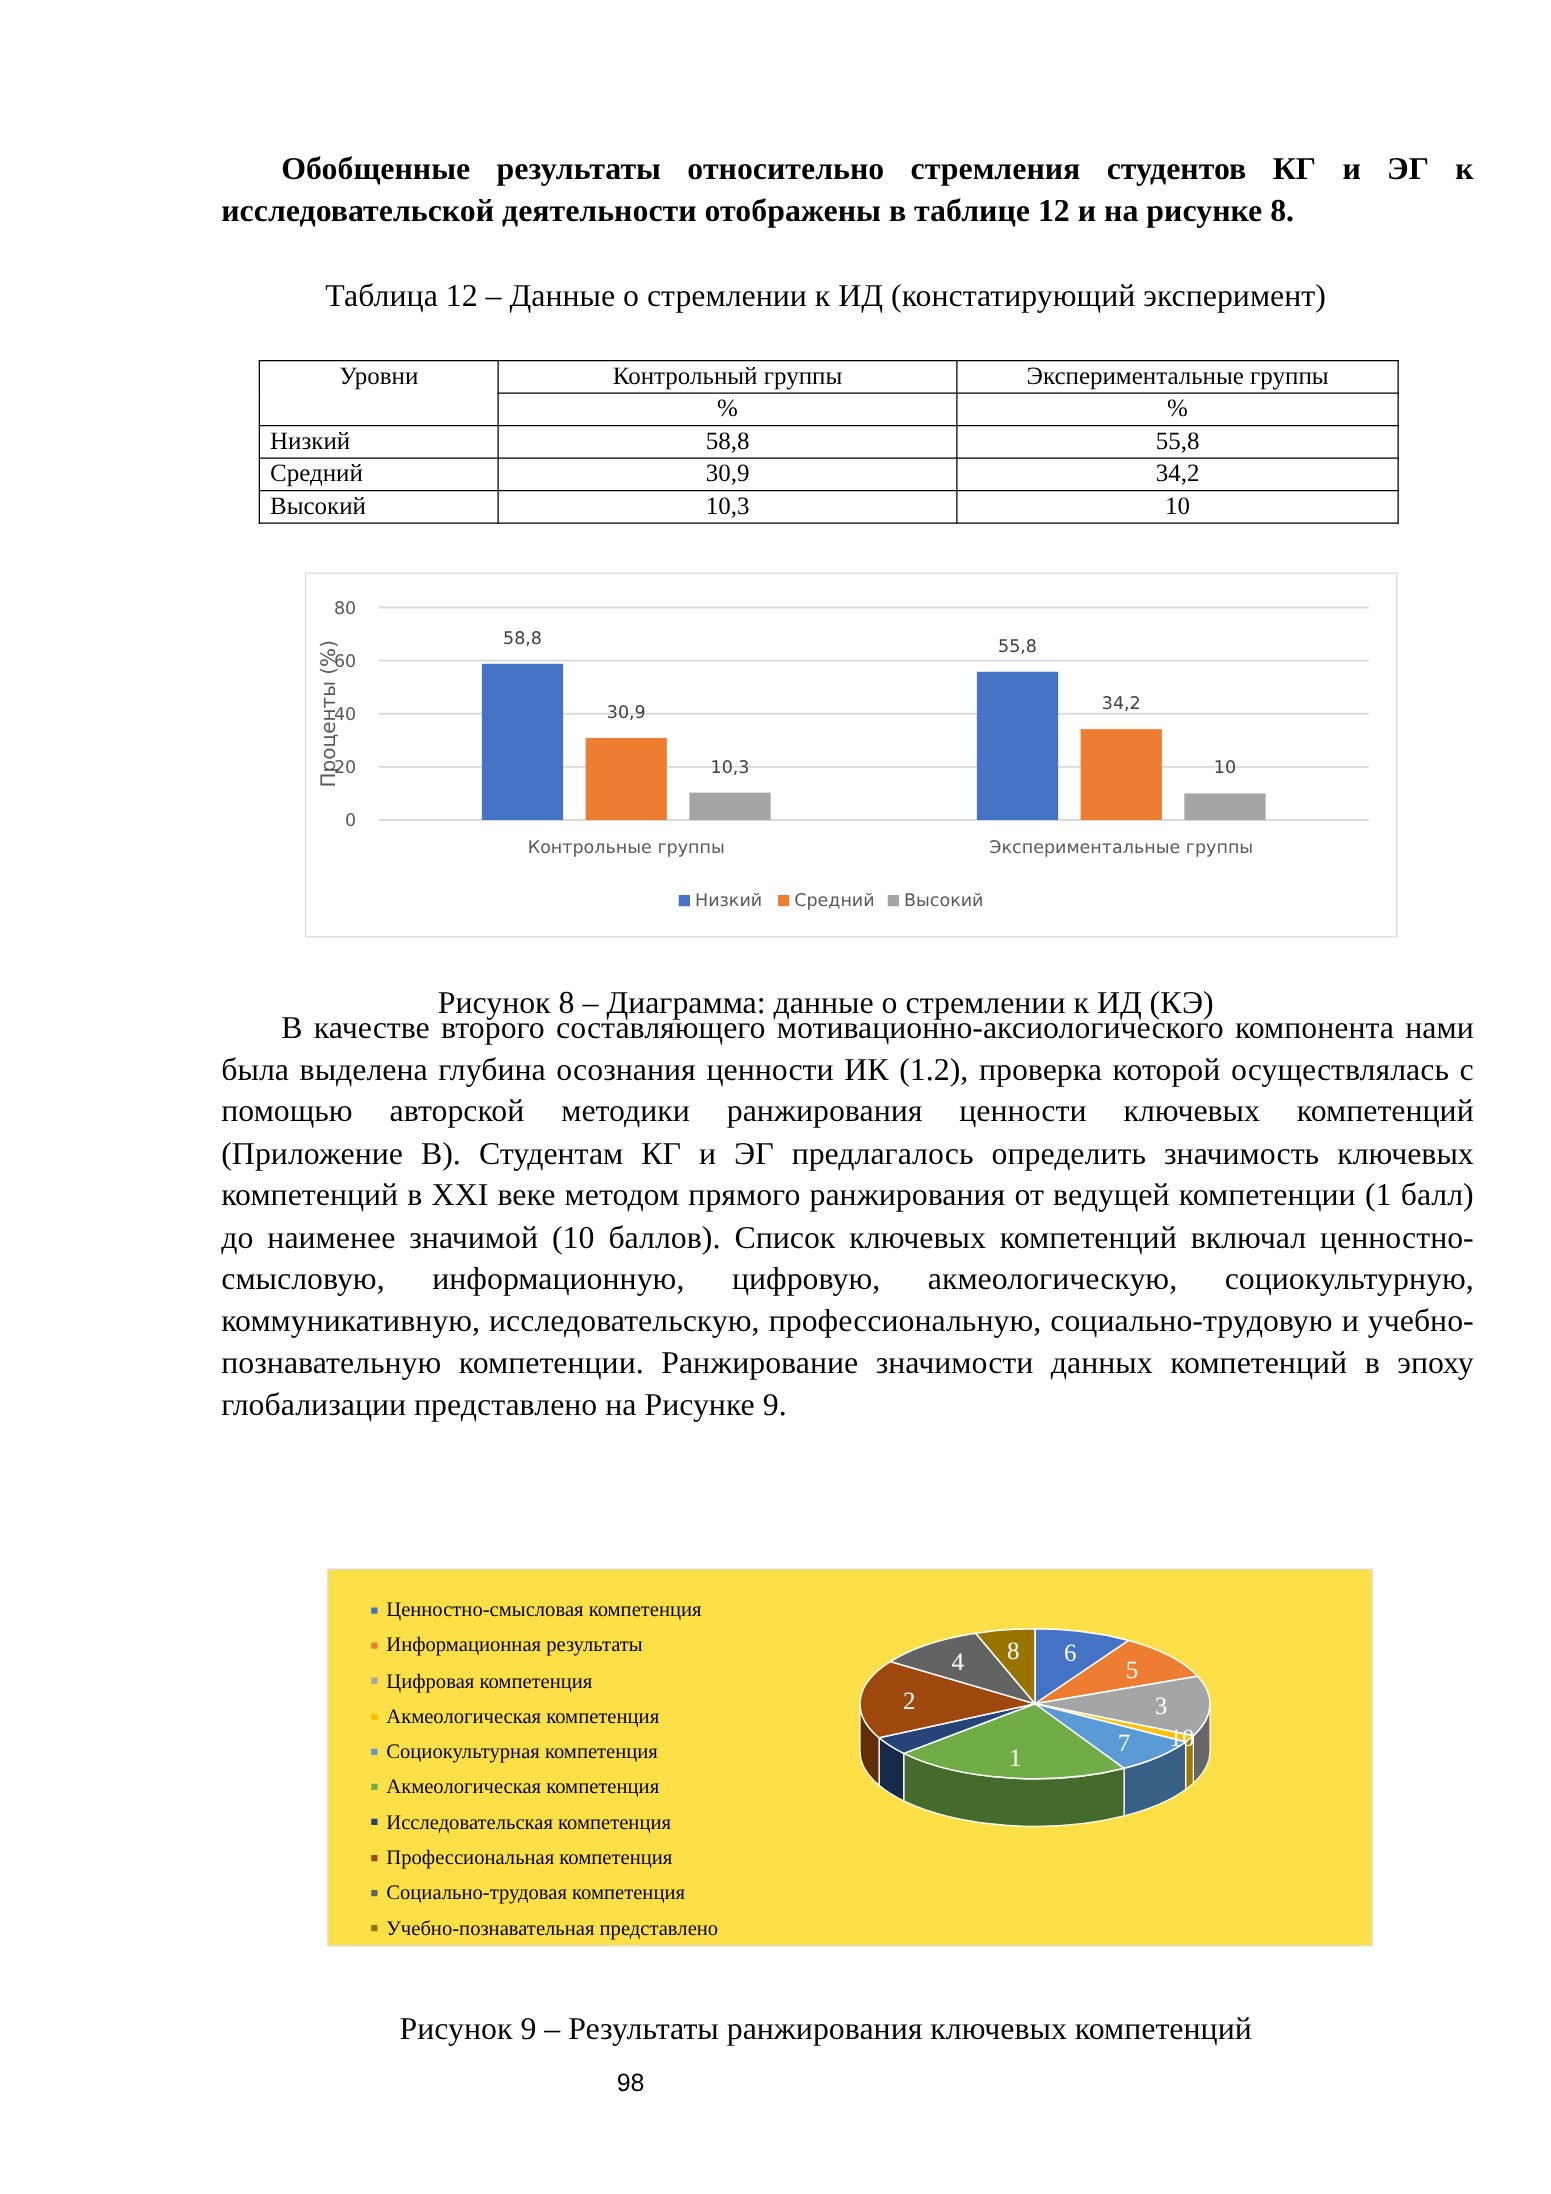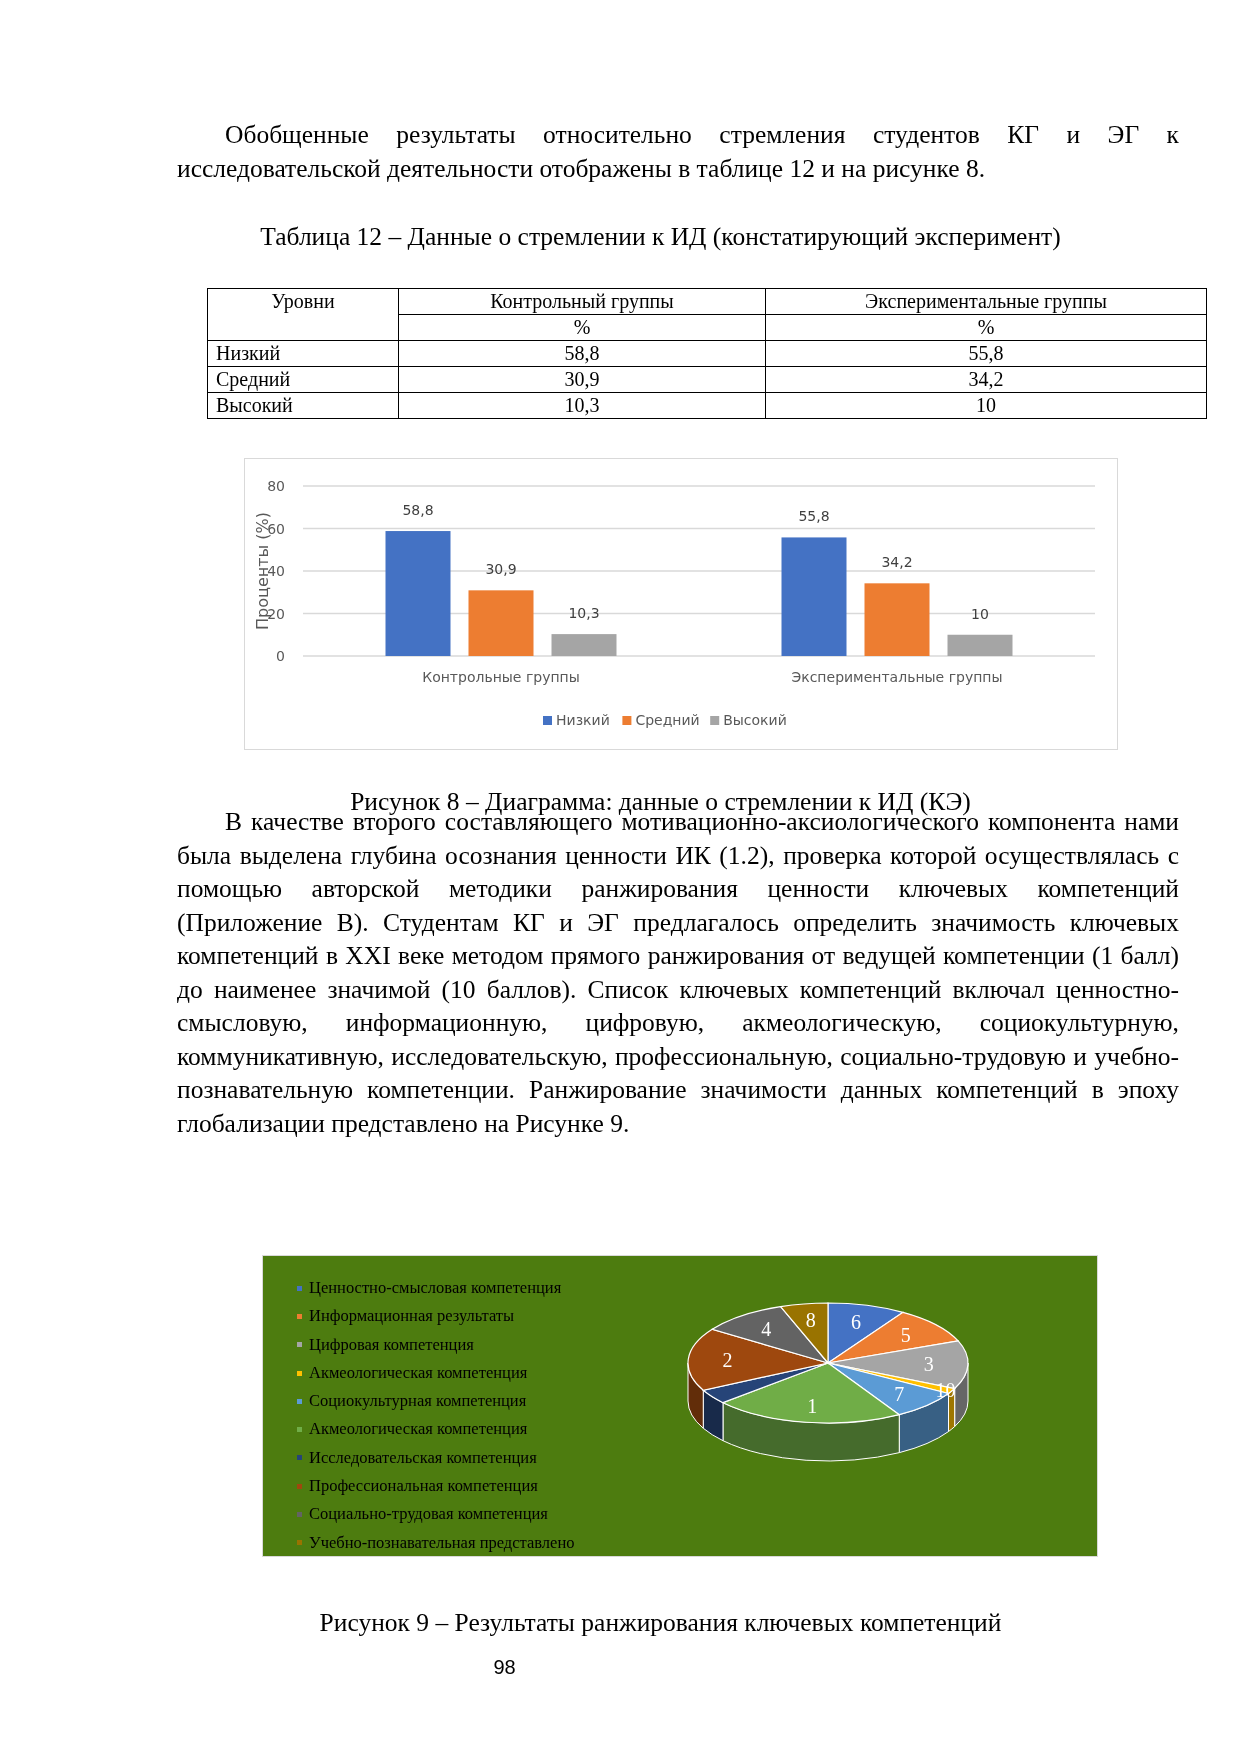--- a/index.html
+++ b/index.html
@@ -1,37 +1,37 @@
 <!DOCTYPE html>
 <html><head>
 <meta charset="utf-8">
 <style>
   html, body { margin:0; padding:0; background:#ffffff; }
   body { width:1241px; height:1755px; position:relative; font-family:"Liberation Serif", serif; color:#000; overflow:hidden; }
   .para { position:absolute; left:177px; width:1002px; font-size:25.5px; line-height:33.5px; text-align:justify; margin:0; }
   .para .indent { display:inline-block; width:48px; }
-  .para.p1 { top:118px; }
+  .para.p1 { top:118px;font-weight:bold; }
   .para.p2 { top:805px; }
   .caption { position:absolute; left:0; width:1241px; text-align:center; font-size:25.5px; line-height:30px; }
   .tbl-title { top:222px; left:40px; }
   .fig8-cap { top:787px; left:40px; }
   .fig9-cap { top:1608px; left:40px; }
   .page-num { position:absolute; top:1656px; left:0; width:1009px; text-align:center; font-family:"Liberation Sans", sans-serif; font-size:20px; }
 
-  table.data { position:absolute; left:207px; top:288px; width:1000px; border-collapse:collapse; font-size:20px; }
+  table.data { position:absolute; left:207px; top:288px; width:912px; border-collapse:collapse; font-size:20px; }
   table.data td { border:1.5px solid #000; padding:0 8px; height:25px; line-height:25px; }
   table.data td.c { text-align:center; }
   table.data td.lvl { width:174px; }
   table.data td.kg { width:350px;text-align:center; }
 
   .chart-box { position:absolute; left:244px; top:458px; width:872px; height:290px; border:1.5px solid #d9d9d9; background:#fff; }
   .chart-box svg { position:absolute; left:0; top:0; }
   .chart-box text { font-family:"DejaVu Sans", sans-serif; }
 
-  .pie-box { position:absolute; left:262px; top:1255px; width:834px; height:300px; border:1.5px solid #d9d9d9; background:#4d7c0f; }
+  .pie-box { position:absolute; left:262px; top:1255px; width:834px; height:300px; border:1.5px solid #d9d9d9; background:#fde047; }
   .pie-legend { position:absolute; left:34px; top:18px; margin:0; padding:0; list-style:none; font-family:"Liberation Serif", serif; font-size:16.5px; }
   .pie-legend li { height:28.3px; line-height:28.3px; display:flex; align-items:center; }
   .pie-legend .sw { width:5px; height:5px; margin-right:7px; display:inline-block; }
   .pie-box svg { position:absolute; left:0; top:0; }
 </style>
 </head>
 <body>
 
 <p class="para p1"><span class="indent"></span><span>Обобщенные результаты относительно стремления студентов КГ и ЭГ к исследовательской деятельности отображены в таблице 12 и на рисунке 8.</span></p>
 

